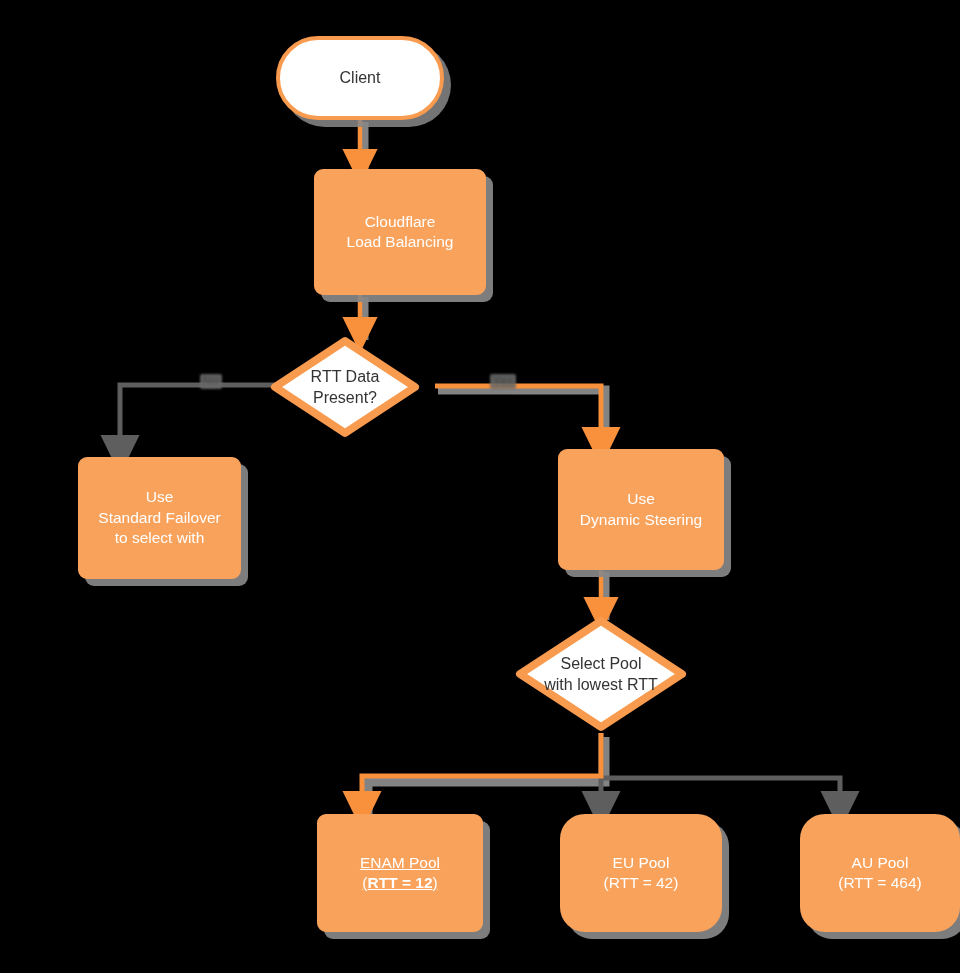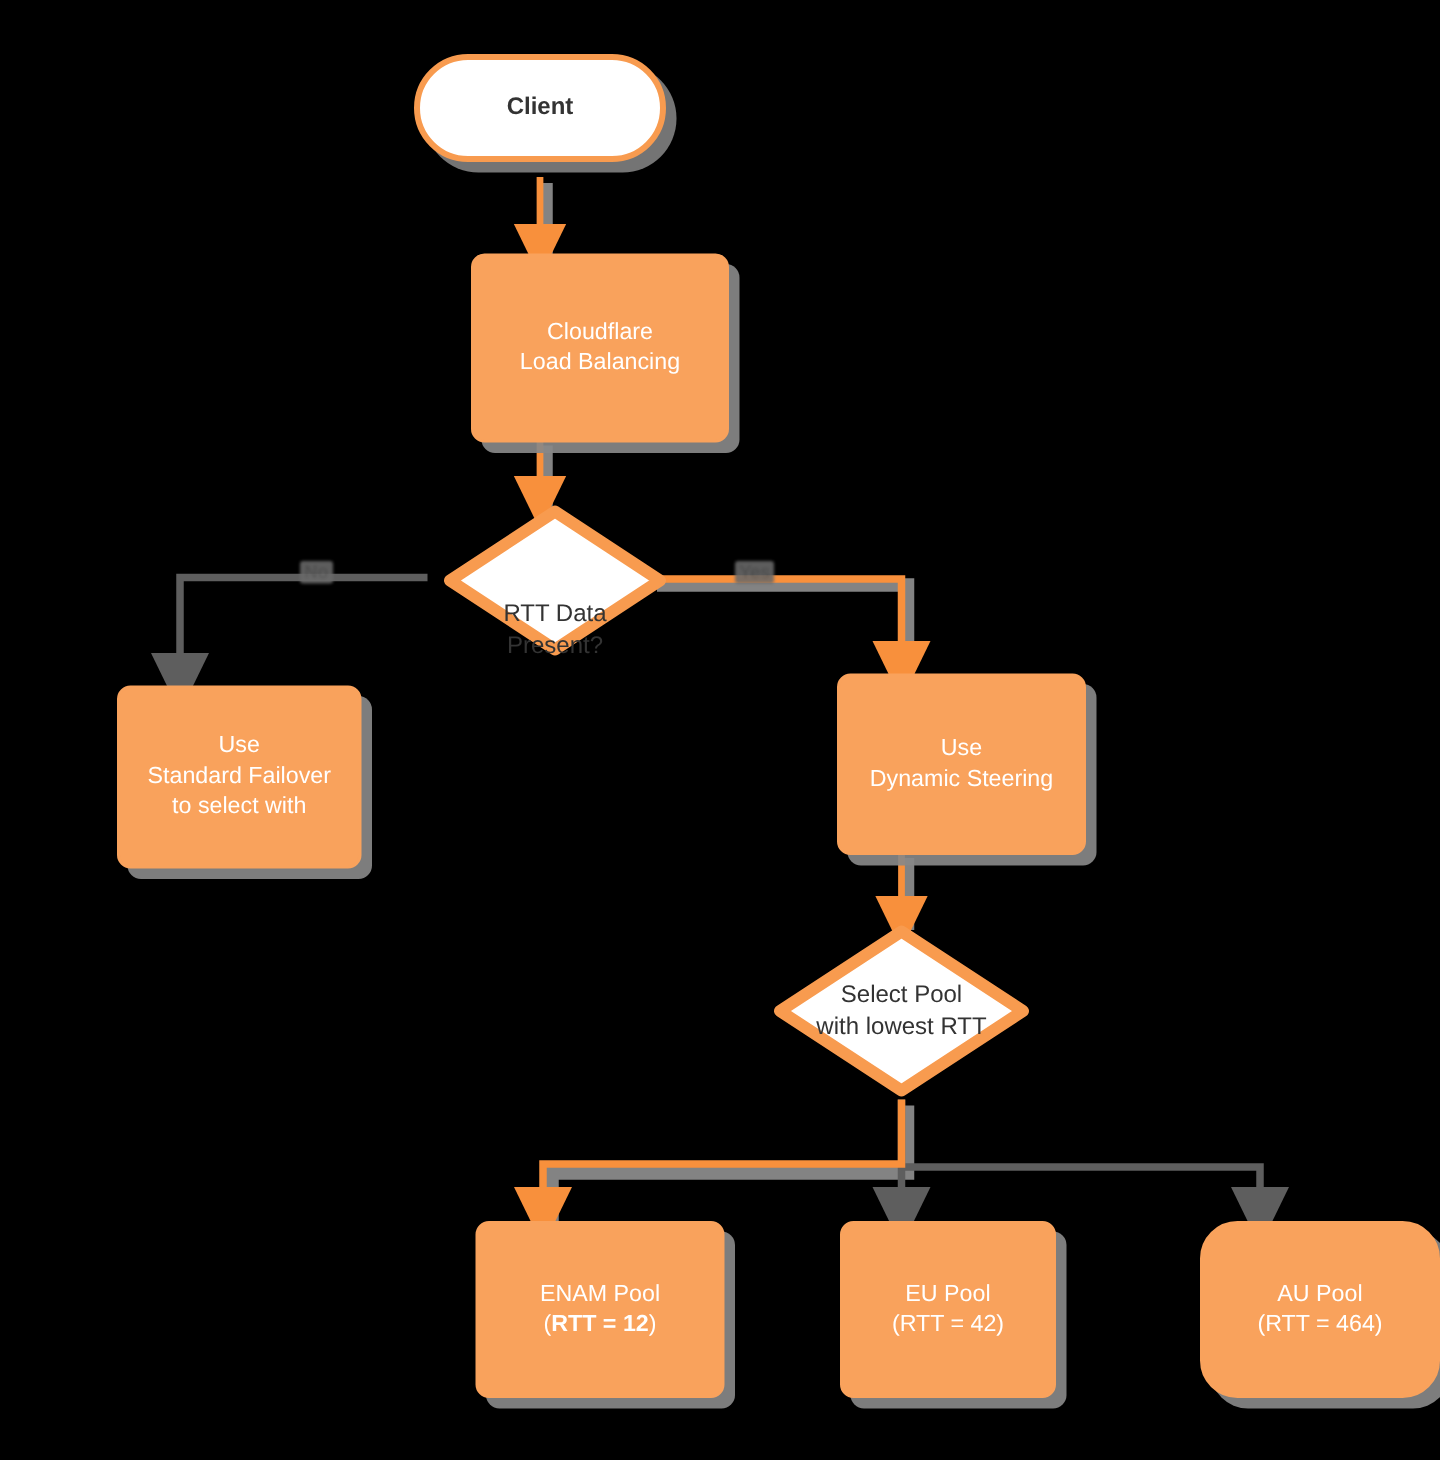--- a/index.html
+++ b/index.html
@@ -123,32 +123,32 @@
 
     <path d="M601,778 L840,778 L840,812" stroke="#5E5E5E" stroke-width="5" fill="none" marker-end="url(#arrow-gray)"></path>
 
     <path d="M601,733 L601,776 L362,776 L362,812" stroke="#F8903C" stroke-width="5" fill="none" marker-end="url(#arrow-orange)"></path>
   </svg>
 
   <div class="edge-label" style="left:200px; top:374px;">No</div>
 
   <div class="edge-label" style="left:490px; top:374px;">Yes</div>
 
-  <div class="node stadium" style="left:276px; top:36px; width:168px; height:72px;font-weight:bold;">
+  <div class="node stadium" style="left:276px; top:36px; width:168px; height:84px;">
     <span class="node-line">Client</span>
   </div>
 
   <div class="node process" style="left:274px; top:169px; width:172px; height:126px;">
     <div>
       <span class="node-line">Cloudflare</span>
       <span class="node-line">Load Balancing</span>
     </div>
   </div>
 
-  <div class="node decision" style="left:292px; top:333px; width:156px; height:108px;align-items:flex-end;">
+  <div class="node decision" style="left:267px; top:333px; width:156px; height:108px;">
     <svg class="diamond-shape" viewBox="0 0 156 108" xmlns="http://www.w3.org/2000/svg">
       <polygon points="78,8 148,54 78,100 8,54" fill="#FFFFFF" stroke="#F89B4F" stroke-width="8" stroke-linejoin="round"></polygon>
     </svg>
     <div class="diamond-label">
       <span class="node-line">RTT Data</span>
       <span class="node-line">Present?</span>
     </div>
   </div>
 
   <div class="node process" style="left:38px; top:457px; width:163px; height:122px;">
@@ -169,28 +169,28 @@
   <div class="node decision" style="left:512px; top:613px; width:178px; height:122px;">
     <svg class="diamond-shape" viewBox="0 0 178 122" xmlns="http://www.w3.org/2000/svg">
       <polygon points="89,8 170,61 89,114 8,61" fill="#FFFFFF" stroke="#F89B4F" stroke-width="8" stroke-linejoin="round"></polygon>
     </svg>
     <div class="diamond-label">
       <span class="node-line">Select Pool</span>
       <span class="node-line">with lowest RTT</span>
     </div>
   </div>
 
-  <div class="node process" style="left:277px; top:814px; width:166px; height:118px;">
+  <div class="node process" style="left:277px; top:814px; width:166px; height:118px;text-decoration:underline;">
     <div>
       <span class="node-line">ENAM Pool</span>
       <span class="node-line"><span>(</span><span class="bold-line">RTT = 12</span><span>)</span></span>
     </div>
   </div>
 
-  <div class="node process" style="left:520px; top:814px; width:144px; height:118px;">
+  <div class="node process" style="left:520px; top:814px; width:162px; height:118px;border-radius:25px;">
     <div>
       <span class="node-line">EU Pool</span>
       <span class="node-line">(RTT = 42)</span>
     </div>
   </div>
 
   <div class="node process" style="left:760px; top:814px; width:160px; height:118px;border-radius:25px;">
     <div>
       <span class="node-line">AU Pool</span>
       <span class="node-line">(RTT = 464)</span>

